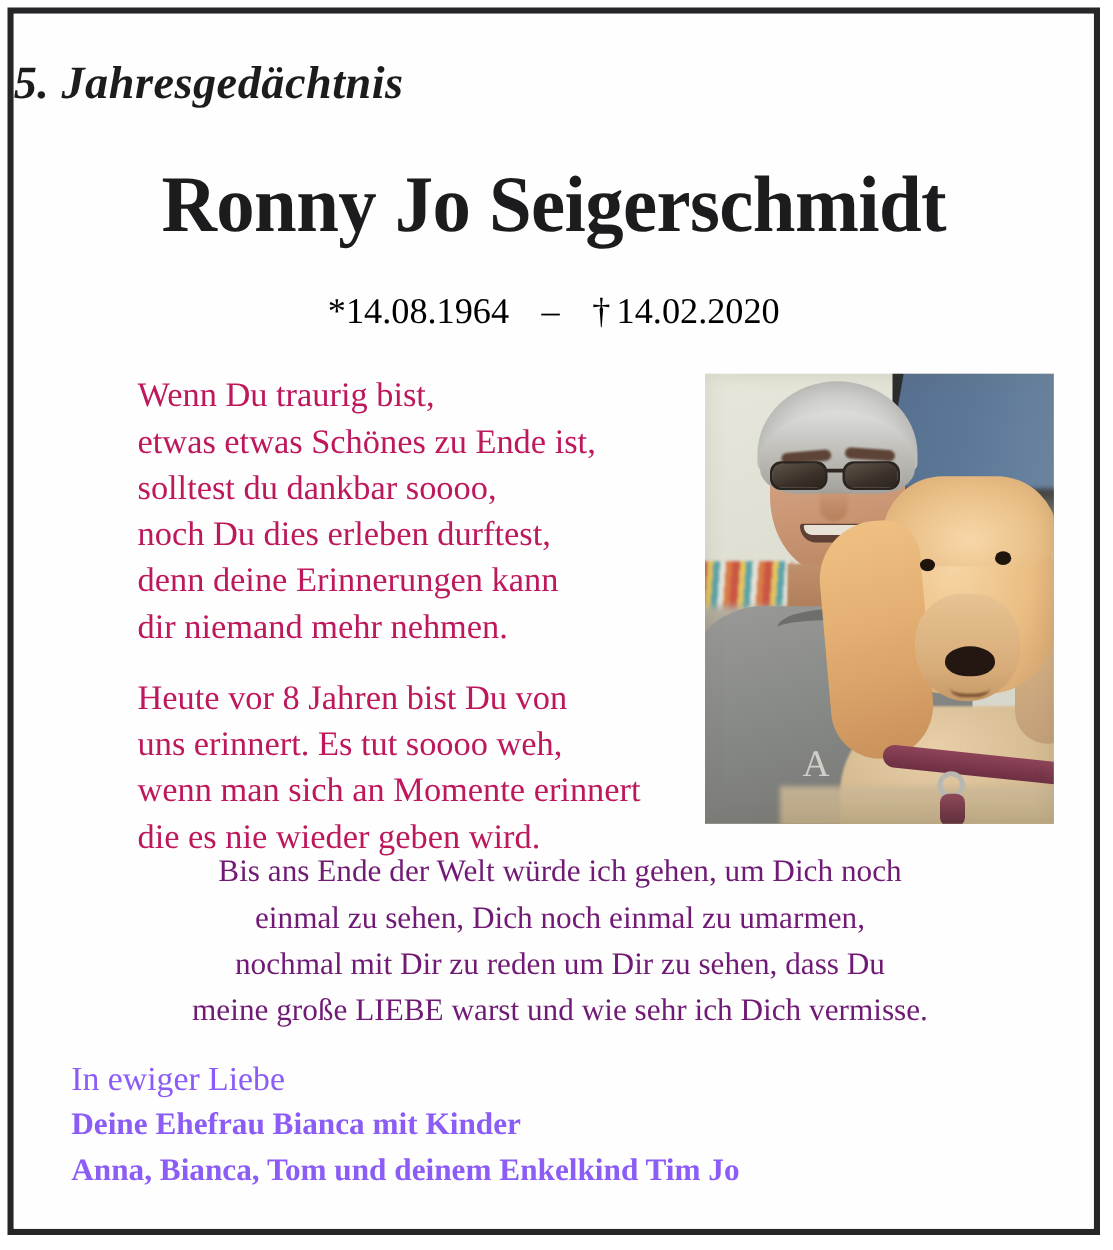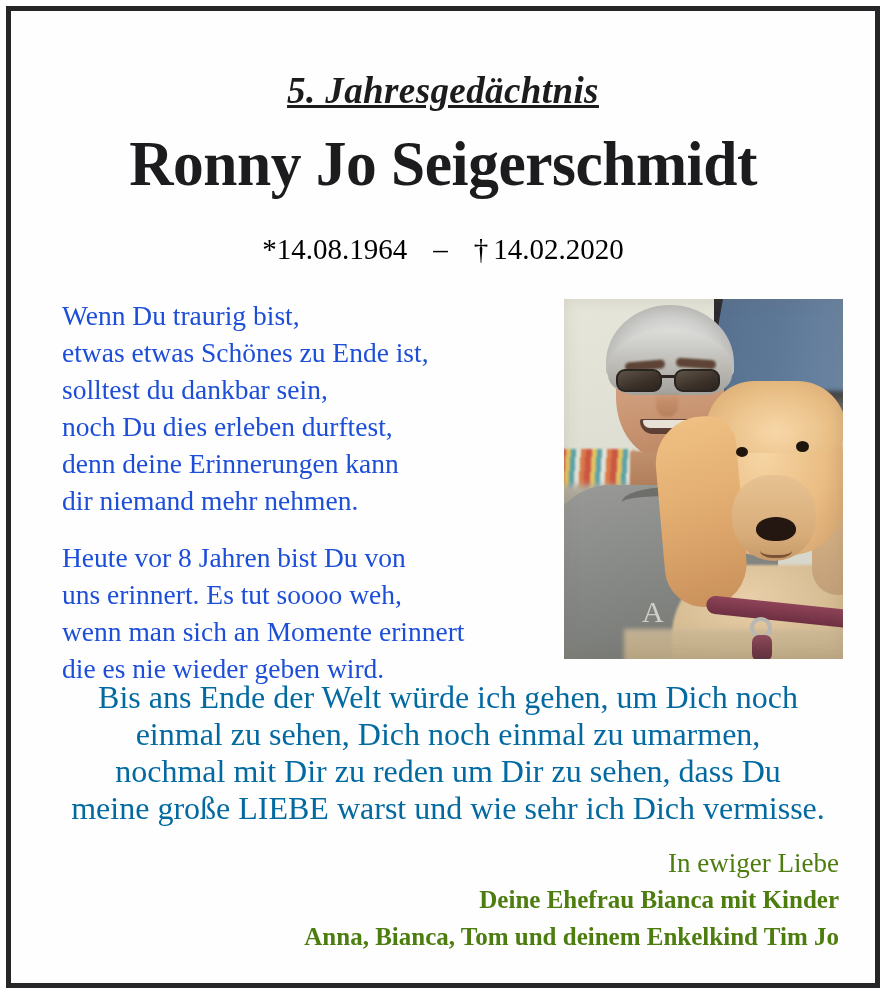--- a/index.html
+++ b/index.html
@@ -32,29 +32,28 @@
     width: 100%;
     height: 100%;
     box-sizing: border-box;
     background: #fefefe;
   }
 
   
   .anniversary {
     position: absolute;
     left: 0;
-    top: 58px;
+    top: 34px;
     width: 100%;
-    text-align: center;
+    text-align: left;
     font-style: italic;
     font-weight: bold;
     font-size: 37px;
     letter-spacing: 0.4px;
     color: #1c1b1d;
-    text-decoration: underline;
   }
   .deceased-name {
     position: absolute;
     left: 0;
     top: 118px;
     width: 100%;
     text-align: center;
     font-weight: bold;
     font-size: 64px;
     line-height: 70px;
@@ -84,21 +83,22 @@
   
   .poem {
     position: absolute;
     left: 51px;
     top: 286px;
     width: 490px;
   }
   .stanza {
     font-size: 27.5px;
     line-height: 37px;
-    color: #1d4ed8;
+    color: #be185d;
+    margin-left: 48px;
   }
   .stanza + .stanza {
     margin-top: 20px;
   }
   .stanza .pline {
     white-space: nowrap;
   }
 
   
   .photo {
@@ -327,34 +327,34 @@
     box-shadow: inset 0 0 16px rgba(120,110,90,0.18);
   }
 
   
   .center-verse {
     position: absolute;
     left: 46px;
     top: 668px;
     width: 782px;
     text-align: center;
-    font-size: 32px;
+    font-size: 25px;
     line-height: 37px;
-    color: #0369a1;
+    color: #701a75;
   }
   .center-verse .pline { white-space: nowrap; }
 
   
   .signature {
     position: absolute;
     left: 46px;
     top: 834px;
     width: 782px;
-    text-align: right;
-    color: #4d7c0f;
+    text-align: left;
+    color: #8b5cf6;
   }
   .sig-intro {
     font-size: 27px;
     line-height: 36px;
   }
   .sig-strong {
     font-weight: bold;
     font-size: 25px;
     line-height: 37px;
     white-space: nowrap;
@@ -371,21 +371,21 @@
     <div class="deceased-name">Ronny Jo Seigerschmidt</div>
 
     <div class="dates">
       <span>*</span><span>14.08.1964</span><span class="sep">–</span><span class="cross">†</span><span>14.02.2020</span>
     </div>
 
     <div class="poem">
       <div class="stanza">
         <div class="pline">Wenn Du traurig bist,</div>
         <div class="pline">etwas etwas Schönes zu Ende ist,</div>
-        <div class="pline">solltest du dankbar sein,</div>
+        <div class="pline">solltest du dankbar soooo,</div>
         <div class="pline">noch Du dies erleben durftest,</div>
         <div class="pline">denn deine Erinnerungen kann</div>
         <div class="pline">dir niemand mehr nehmen.</div>
       </div>
       <div class="stanza">
         <div class="pline">Heute vor 8 Jahren bist Du von</div>
         <div class="pline">uns erinnert. Es tut soooo weh,</div>
         <div class="pline">wenn man sich an Momente erinnert</div>
         <div class="pline">die es nie wieder geben wird.</div>
       </div>

